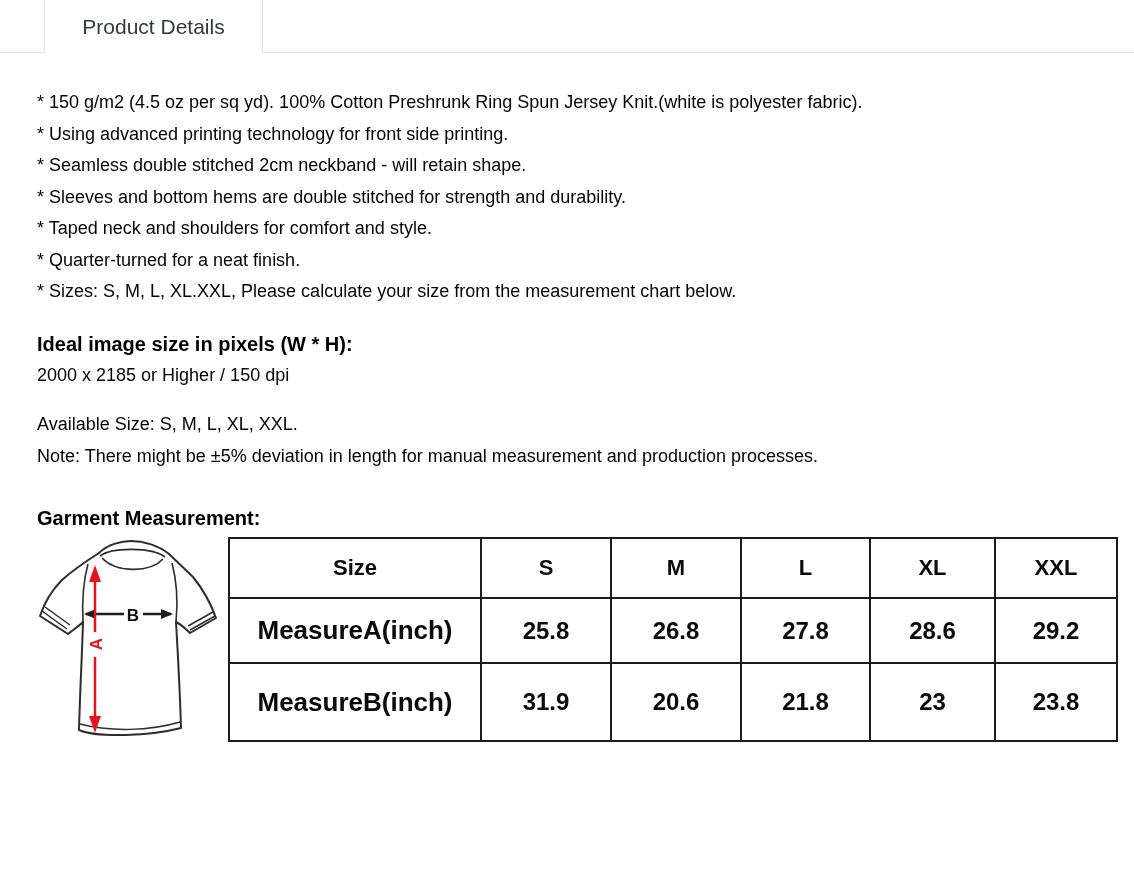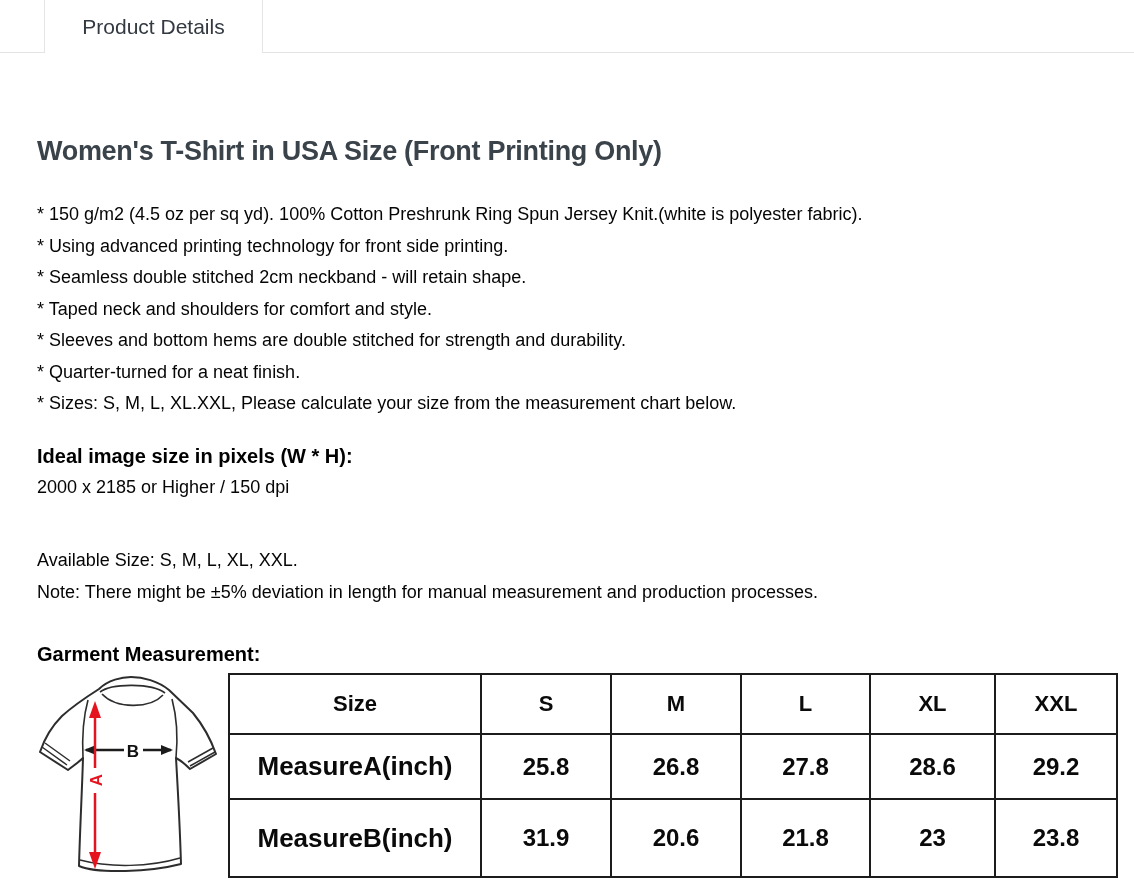--- a/index.html
+++ b/index.html
@@ -51,21 +51,21 @@
 
   h2.subhead {
     font-size: 20px;
     line-height: 24px;
     font-weight: bold;
     color: #000;
     margin-top: 24px;
   }
   h2.subhead.garment { margin-top: 34px; }
   .ideal-value { margin-top: 4px; }
-  .avail-block { margin-top: 42px; }
+  .avail-block { margin-top: 18px; }
 
   
   .figure {
     margin-left: -37px;
     margin-top: 2px;
     height: 216px;
     display: flex;
     align-items: flex-start;
   }
   .figure svg { width: 228px; height: 216px; flex: none; display: block; }
@@ -99,28 +99,27 @@
 <div>
 
   <div class="tabbar">
     <div class="tab">
       <span>Product Details</span>
     </div>
   </div>
 
   <div class="content">
 
-    <h1 class="title">Women's T-Shirt in USA Size (Front Printing Only)</h1>
 
     <div class="bullets">
       <div class="line">* 150 g/m2 (4.5 oz per sq yd). 100% Cotton Preshrunk Ring Spun Jersey Knit.(white is polyester fabric).</div>
       <div class="line">* Using advanced printing technology for front side printing.</div>
       <div class="line">* Seamless double stitched 2cm neckband - will retain shape.</div>
+      <div class="line">* Sleeves and bottom hems are double stitched for strength and durability.</div>
       <div class="line">* Taped neck and shoulders for comfort and style.</div>
-      <div class="line">* Sleeves and bottom hems are double stitched for strength and durability.</div>
       <div class="line">* Quarter-turned for a neat finish.</div>
       <div class="line">* Sizes: S, M, L, XL.XXL, Please calculate your size from the measurement chart below.</div>
     </div>
 
     <h2 class="subhead">Ideal image size in pixels (W * H):</h2>
     <div class="line ideal-value">2000 x 2185 or Higher / 150 dpi</div>
 
     <div class="avail-block">
       <div class="line">Available Size: S, M, L, XL, XXL.</div>
       <div class="line">Note: There might be ±5% deviation in length for manual measurement and production processes.</div>

